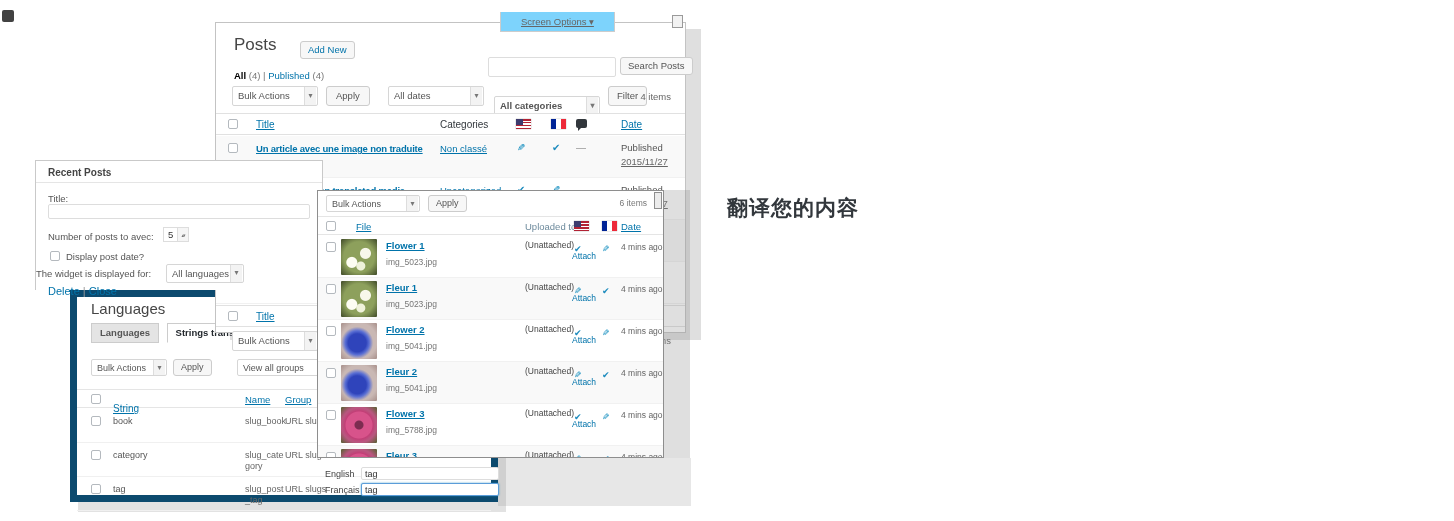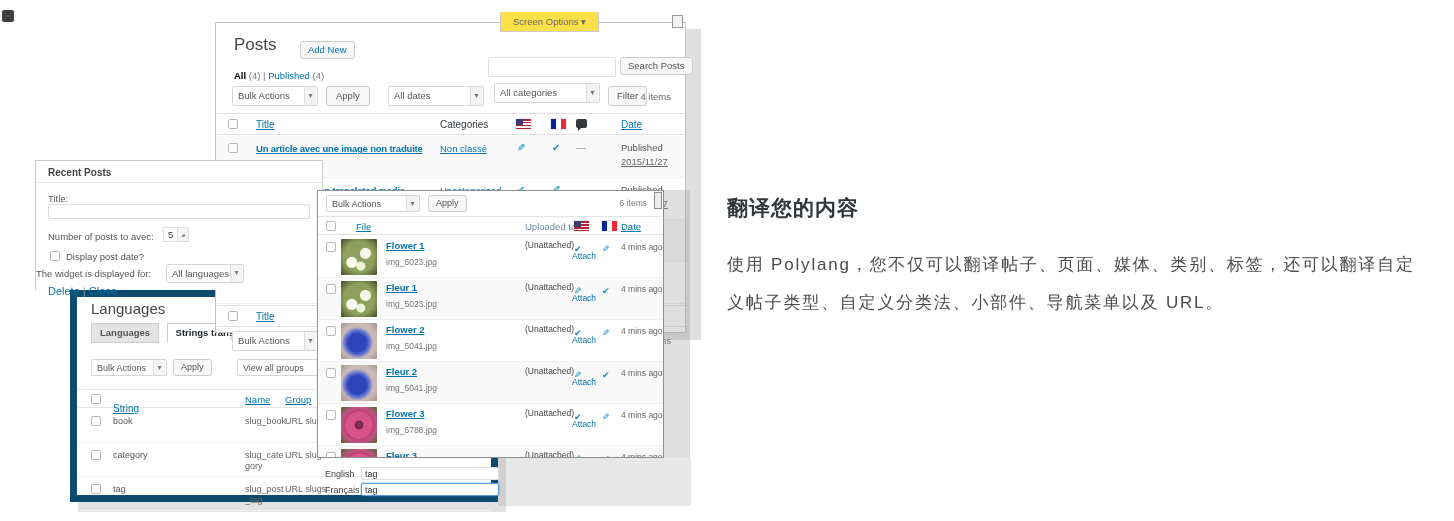--- a/index.html
+++ b/index.html
@@ -54,22 +54,22 @@
   .prow .pcat { position:absolute; left:224px; top:7px; font-size:9.5px; color:#0073aa; white-space:nowrap; }
   .prow .cb { left:12px; top:7px; }
   .prow .ic.en { left:301px; top:7px; }
   .prow .ic.fr { left:336px; top:7px; }
   .prow .pcomments { position:absolute; left:360px; top:6px; font-size:10px; }
   .prow .pdate { position:absolute; left:405px; top:5px; font-size:9.5px; color:#555; line-height:14px; }
   .prow .pdate .d { text-decoration:underline; color:#666; }
   #posts-foot-toolbar { position:absolute; left:0; top:306px; width:100%; }
   .pfoot-items { position:absolute; right:14px; top:312px; font-size:9.5px; color:#666; }
 
-  #screen-options-tab { position:absolute; left:500px; top:12px; z-index:11; background:#fde047;
-      border:1px solid #ccc; border-top:none; padding:4px 12px; font-size:9.5px; color:#666; }
+  #screen-options-tab { position:absolute; left:500px; top:12px; z-index:11; background:#7dd3fc;
+      border:1px solid #ccc; border-top:none; padding:4px 20px; font-size:9.5px; color:#666;text-decoration:underline; }
   #page-corner-icon { position:absolute; left:672px; top:15px; width:11px; height:13px; z-index:11;
       background:#f2f2f2; border:1px solid #9a9a9a; }
 
   
   #recent-posts-widget { left:35px; top:160px; width:288px; height:130px; border:1px solid #c9c9c9; border-bottom:none; z-index:20; }
   #rpw-head { position:absolute; left:0; right:0; top:0; height:22px; border-bottom:1px solid #e5e5e5; }
   #rpw-head .t { position:absolute; left:12px; top:6px; font-size:10px; font-weight:bold; color:#444; }
   #rpw-title-label { position:absolute; left:12px; top:32px; font-size:9.5px; color:#555; }
   #rpw-title-input { left:12px; top:43px; width:262px; height:15px; }
   #rpw-num-label { position:absolute; left:12px; top:70px; font-size:9.5px; color:#555; }
@@ -218,21 +218,21 @@
       <span class="all">All</span>
       <span>(4)</span>
       <span>|</span>
       <a class="link" href="#">Published</a>
       <span>(4)</span>
     </div>
     <div>
       <div class="sel" style="left:16px;top:63px;width:86px;height:20px;">Bulk Actions</div>
       <span class="btn" style="position:absolute;left:110px;top:63px;padding:4px 9px;">Apply</span>
       <div class="sel" style="left:172px;top:63px;width:96px;height:20px;">All dates</div>
-      <div class="sel" style="left:278px;top:60px;width:106px;height:20px;">All categories</div>
+      <div class="sel" style="left:278px;top:73px;width:106px;height:20px;font-weight:bold;">All categories</div>
       <span class="btn" style="position:absolute;left:392px;top:63px;padding:4px 8px;">Filter</span>
       <span class="ptoolbar-items">4 items</span>
     </div>
     <div id="posts-colhead">
       <span class="cb" style="left:12px;top:5px;"></span>
       <a class="colhead" style="position:absolute;left:40px;top:5px;" href="#">Title</a>
       <span style="position:absolute;left:224px;top:5px;font-size:10px;color:#32373c;">Categories</span>
       <span class="flag flag-us" style="left:300px;top:5px;"></span>
       <span class="flag flag-fr" style="left:335px;top:5px;"></span>
       <span class="bubble" style="left:360px;top:5px;"></span>
@@ -395,16 +395,15 @@
           <span class="ic en ic-pencil">✎</span>
           <span class="ic fr ic-check">✔</span>
           <span class="mdate">4 mins ago</span>
         </div>
 
     </div>
   </section>
 
   <div id="description">
     <h2>翻译您的内容</h2>
-    <p>使用 Polylang，您不仅可以翻译帖子、页面、媒体、类别、标签，还可以翻译自定义帖子类型、自定义分类法、小部件、导航菜单以及 URL。</p>
   </div>
 
 </div>
 
 </body></html>

